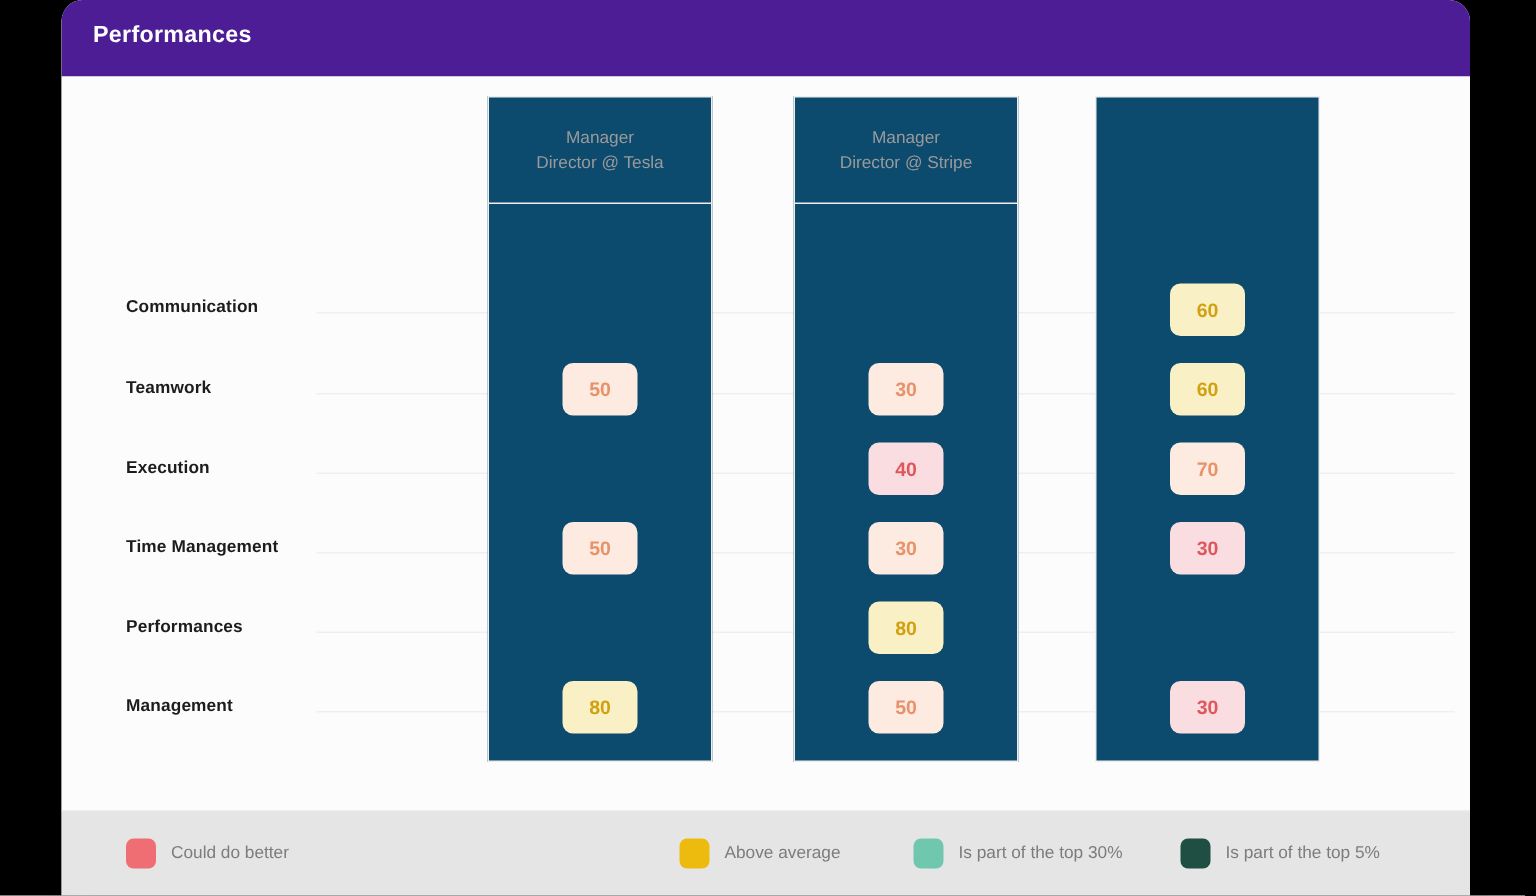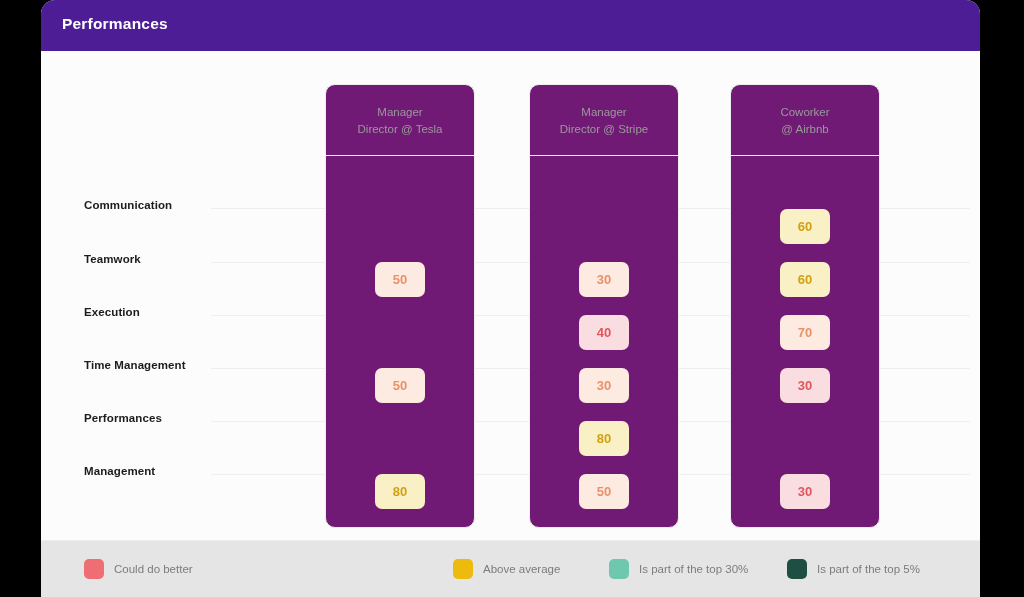--- a/index.html
+++ b/index.html
@@ -44,24 +44,24 @@
     font-size:11.5px;font-weight:bold;color:#1c1c1c;letter-spacing:.1px;
     white-space:nowrap;
   }
   .row .rline{
     position:absolute;left:170px;right:10px;top:0;height:1px;
     background:#efefef;
   }
 
   
   .card{
-    position:absolute;top:33px;width:148px;height:442px;
-    background:#701a75;
+    position:absolute;top:13px;width:148px;height:442px;
+    background:#0c4a6e;
     border:1px solid #ededed;
-    border-radius:10px;
+    border-radius:0;
   }
   .card .chead{
     position:absolute;left:0;top:0;width:100%;height:71px;
     border-bottom:1px solid #ededed;
     box-sizing:border-box;
     display:flex;flex-direction:column;align-items:center;justify-content:center;
     gap:5px;
   }
   .chead .role{font-size:11.5px;color:#9a9a9a;}
   .chead .org{font-size:11.5px;color:#9a9a9a;}
@@ -144,24 +144,20 @@
           <span class="org">Director @ Stripe</span>
         </div>
         <div class="badge b-orange" style="left:49px;top:158px">30</div>
         <div class="badge b-red" style="left:49px;top:211px">40</div>
         <div class="badge b-orange" style="left:49px;top:264px">30</div>
         <div class="badge b-yellow" style="left:49px;top:317px">80</div>
         <div class="badge b-orange" style="left:49px;top:370px">50</div>
       </div>
 
       <div class="card" style="left:689px">
-        <div class="chead">
-          <span class="role">Coworker</span>
-          <span class="org">@ Airbnb</span>
-        </div>
         <div class="badge b-yellow" style="left:49px;top:105px">60</div>
         <div class="badge b-yellow" style="left:49px;top:158px">60</div>
         <div class="badge b-orange" style="left:49px;top:211px">70</div>
         <div class="badge b-red" style="left:49px;top:264px">30</div>
         <div class="badge b-red" style="left:49px;top:370px">30</div>
       </div>
 
     </div>
 
     <div class="legend">

